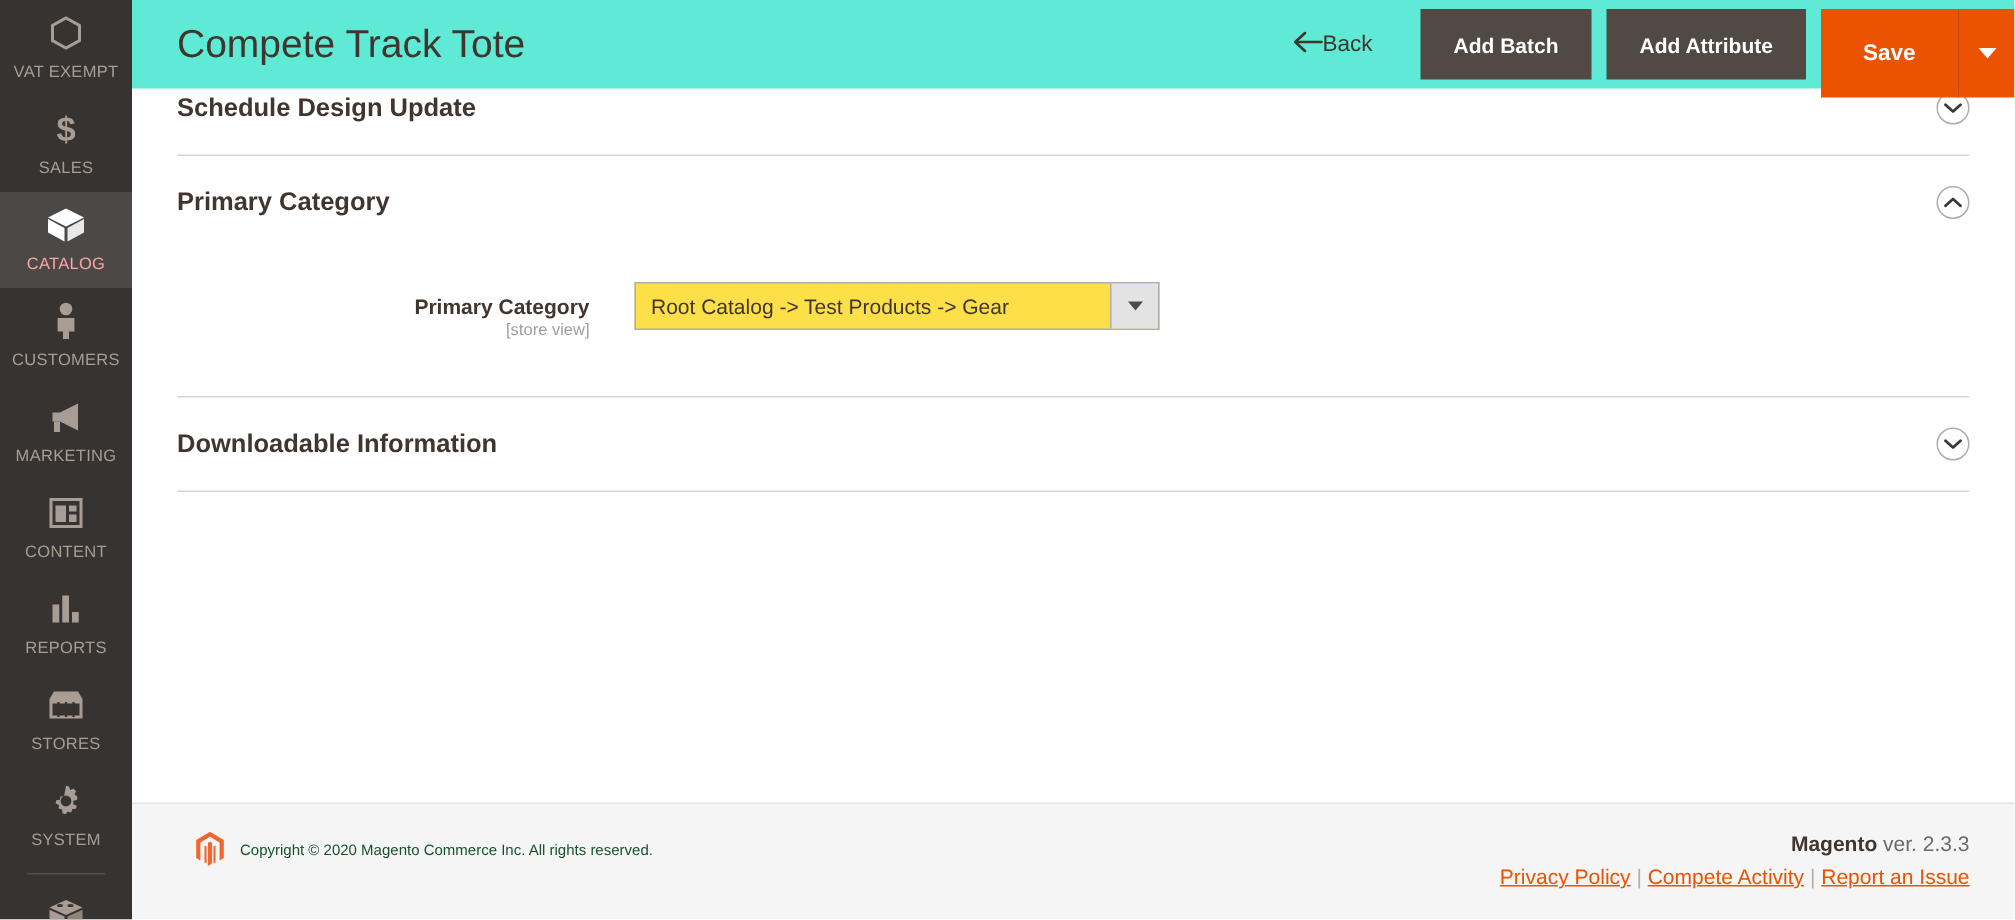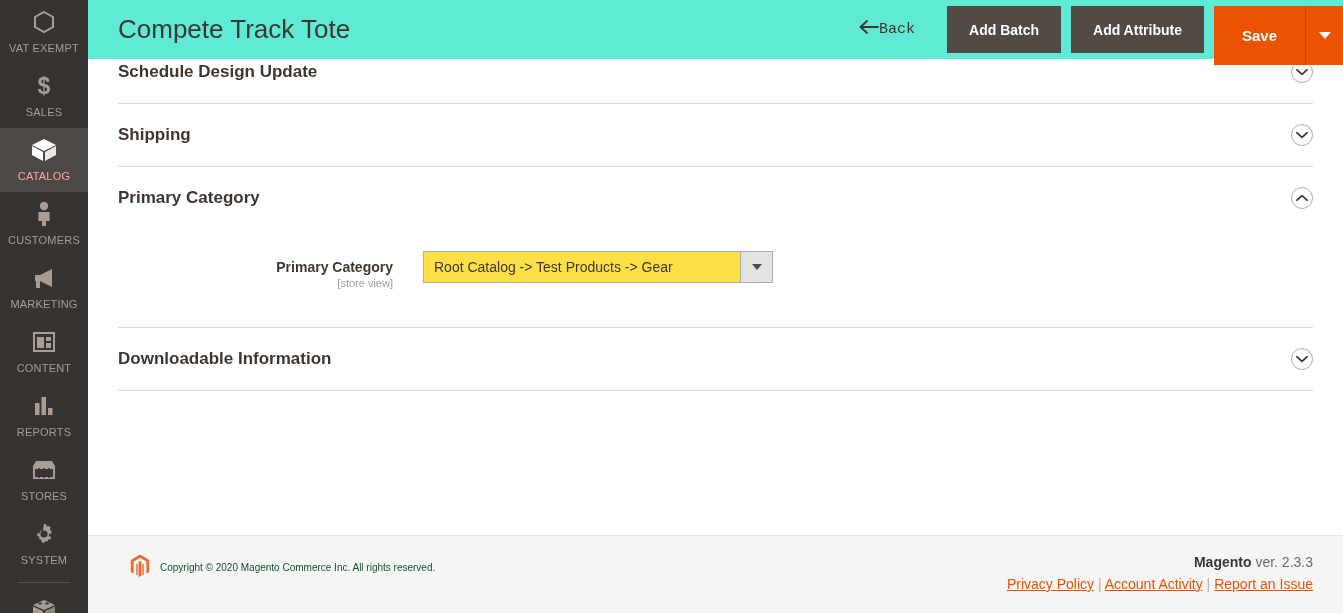--- a/index.html
+++ b/index.html
@@ -66,21 +66,21 @@
   .header-actions {
     margin-left: auto;
     display: flex; align-items: stretch; height: 59px;
   }
   .back-btn {
     display: flex; align-items: center; gap: 0;
     padding: 0 22px;
     font-size: 15px; color: #41362f;
     background: none; border: none;
     cursor: pointer;
-    font-family: Liberation Mono, monospace;
+    font-family: Liberation Sans, sans-serif;
   }
   .btn-secondary {
     background: #514943;
     color: #ffffff;
     border: none;
     font-size: 14px;
     font-weight: bold;
     padding: 0 22px;
     margin: 6px 0 6px 10px;
     height: 47px;
@@ -376,30 +376,20 @@
           <div class="section-head">
             <span class="section-title">Schedule Design Update</span>
             <span class="chev">
               <svg width="12" height="8" viewBox="0 0 12 8">
                   <path d="M1 1.8 L6 6.4 L11 1.8" fill="none" stroke="#41362f" stroke-width="1.8" stroke-linecap="round" stroke-linejoin="round"></path>
                 </svg>
             </span>
           </div>
         </section>
 
-        <section class="section">
-          <div class="section-head">
-            <span class="section-title">Shipping</span>
-            <span class="chev">
-              <svg width="12" height="8" viewBox="0 0 12 8">
-                  <path d="M1 1.8 L6 6.4 L11 1.8" fill="none" stroke="#41362f" stroke-width="1.8" stroke-linecap="round" stroke-linejoin="round"></path>
-                </svg>
-            </span>
-          </div>
-        </section>
 
 
         <section class="section">
           <div class="section-head">
             <span class="section-title">Primary Category</span>
             <span class="chev">
               <svg width="12" height="8" viewBox="0 0 12 8">
                   <path d="M1 6.2 L6 1.6 L11 6.2" fill="none" stroke="#41362f" stroke-width="1.8" stroke-linecap="round" stroke-linejoin="round"></path>
                 </svg>
             </span>
@@ -445,19 +435,19 @@
           </svg>
         </span>
         <span>Copyright © 2020 Magento Commerce Inc. All rights reserved.</span>
       </div>
 
       <div class="footer-right">
         <div class="version">
           <b>Magento</b><span> ver. 2.3.3</span>
         </div>
         <div class="footer-links">
-          <a href="#">Privacy Policy</a><span> | </span><a href="#">Account Activity</a><span> | </span><a href="#">Report an Issue</a>
+          <a href="#">Privacy Policy</a><span> | </span><a href="#">Compete Activity</a><span> | </span><a href="#">Report an Issue</a>
         </div>
       </div>
     </footer>
 
   </div>
 </div>
 
 </body></html>

